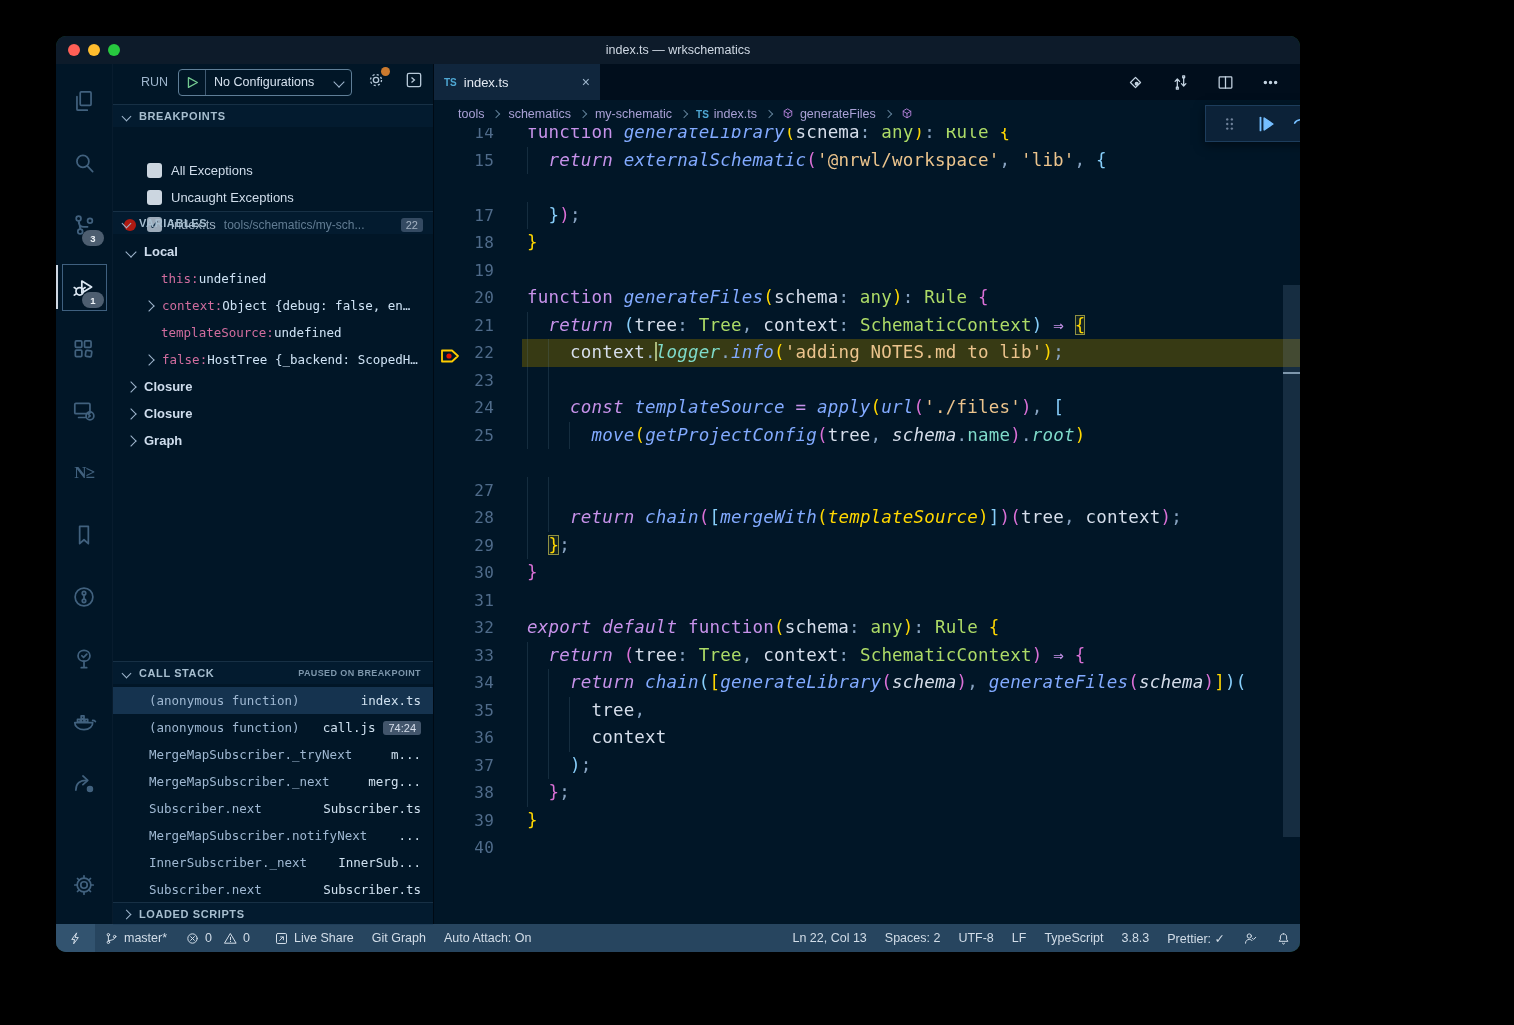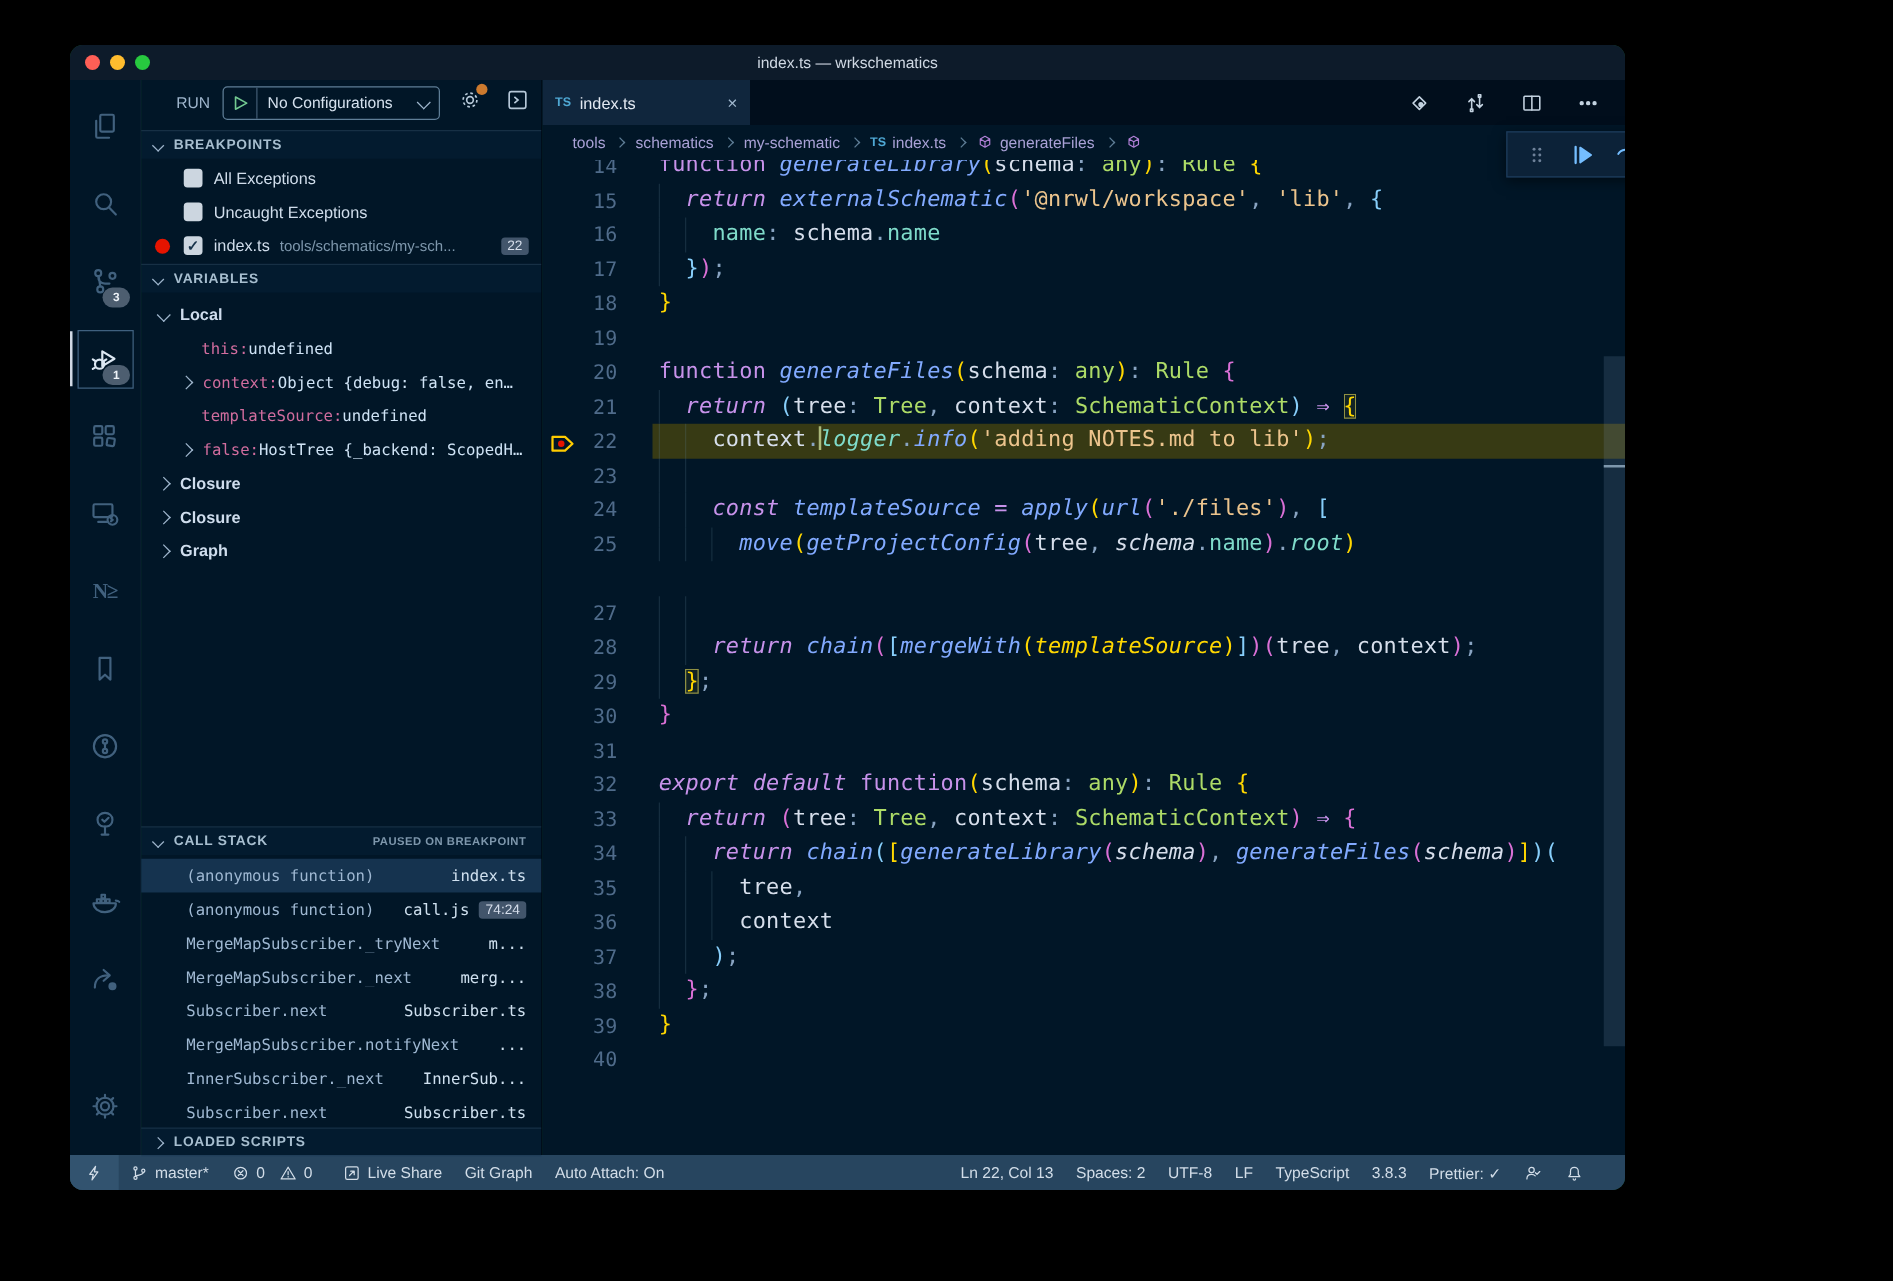--- a/index.html
+++ b/index.html
@@ -101,21 +101,21 @@
   .dbgbar{position:absolute;top:41px;left:771px;width:252px;height:35px;background:#0c2238;border:1px solid #1d3d5c;
     box-shadow:0 3px 10px rgba(0,0,0,.5);display:flex;align-items:center;justify-content:space-around;padding:0 6px;z-index:5;}
   .dbgbar .btn{width:28px;height:28px;display:flex;align-items:center;justify-content:center;cursor:pointer;}
   .dbgbar svg{width:22px;height:22px;}
   .c-grip{color:#6e8199}.c-blue{color:#75beff}.c-green{color:#89d185}.c-red{color:#f48771}
   
   .statusbar{height:28px;background:#27455f;display:flex;align-items:center;color:#d2dde8;font-size:12.5px;flex:0 0 auto;}
   .sb-cell{height:100%;display:flex;align-items:center;padding:0 12px;background:#32536f;cursor:pointer;}
   .sb-item{display:flex;align-items:center;gap:5px;padding:0 9px;height:100%;cursor:pointer;white-space:nowrap;}
   .sb-item svg{width:15px;height:15px;}
-  .sb-right{margin-left:auto;display:flex;align-items:center;height:100%;padding-right:24px;}
+  .sb-right{margin-left:auto;display:flex;align-items:center;height:100%;padding-right:0;}
 </style>
 </head>
 <body>
 
 <div class="window">
   <div class="titlebar">
     <div class="lights">
       <div class="light" style="background:#ff5f56"></div>
       <div class="light" style="background:#ffbd2e"></div>
       <div class="light" style="background:#27c93f"></div>
@@ -268,21 +268,21 @@
               <path d="M9 9l3.5 3L9 15"></path>
           </svg>
         </span>
       </div>
 
       <div class="pane" style="top:40px">
         <div class="pane-head">
           <span class="chev"></span>
           <span class="pane-title">BREAKPOINTS</span>
         </div>
-        <div id="bp-rows" style="padding-top: 2px;">
+        <div id="bp-rows" style="padding-top: 2px; margin-top: 28px;">
             <div class="bp-row" style="height: 27px;">
               <span class="checkbox"></span>
               <span>All Exceptions</span>
             </div>
             <div class="bp-row" style="height: 27px;">
               <span class="checkbox"></span>
               <span>Uncaught Exceptions</span>
             </div>
             <div class="bp-row" style="height: 27px;">
               <span class="bp-dot"></span>
@@ -476,21 +476,20 @@
               <svg viewBox="0 0 24 24" fill="none" stroke="currentColor" stroke-width="1.6" stroke-linecap="round" stroke-linejoin="round">
                 <path d="M12 3.5l6.5 3.8v7.4L12 18.5l-6.5-3.8V7.3z M12 11.1l6.5-3.8 M12 11.1L5.5 7.3 M12 11.1v7.4"></path>
               </svg>
             </span>
             <span><function></function></span>
           </span>
         </div>
       <div class="code" id="code">
           <div class="cl" style="top: -9px;"><div class="gut">14</div><div class="codeln"><span></span><span class="tk-kw">function </span><span class="tk-fn">generateLibrary</span><span class="tk-bg">(</span><span class="tk-va">schema</span><span class="tk-pu">: </span><span class="tk-ty">any</span><span class="tk-bg">)</span><span class="tk-pu">: </span><span class="tk-ty">Rule </span><span class="tk-bg">{</span></div></div>
           <div class="cl" style="top: 18.5px;"><div class="gut">15</div><div class="codeln"><span class="guide" style="left: 0px;"></span><span>  </span><span class="tk-ki">return </span><span class="tk-fn">externalSchematic</span><span class="tk-bo">(</span><span class="tk-st">'@nrwl/workspace'</span><span class="tk-pu">, </span><span class="tk-st">'lib'</span><span class="tk-pu">, </span><span class="tk-bb">{</span></div></div>
-          <div class="cl" style="top: 46px;"><div class="gut">16</div><div class="codeln"><span class="guide" style="left: 0px;"></span><span class="guide" style="left: 21.1px;"></span><span>    </span><span class="tk-pr">name</span><span class="tk-pu">: </span><span class="tk-va">schema</span><span class="tk-pu">.</span><span class="tk-pr">name</span></div></div>
           <div class="cl" style="top: 73.5px;"><div class="gut">17</div><div class="codeln"><span class="guide" style="left: 0px;"></span><span>  </span><span class="tk-bb">}</span><span class="tk-bo">)</span><span class="tk-pu">;</span></div></div>
           <div class="cl" style="top: 101px;"><div class="gut">18</div><div class="codeln"><span></span><span class="tk-bg">}</span></div></div>
           <div class="cl" style="top: 128.5px;"><div class="gut">19</div><div class="codeln"><span></span></div></div>
           <div class="cl" style="top: 156px;"><div class="gut">20</div><div class="codeln"><span></span><span class="tk-kw">function </span><span class="tk-fn">generateFiles</span><span class="tk-bg">(</span><span class="tk-va">schema</span><span class="tk-pu">: </span><span class="tk-ty">any</span><span class="tk-bg">)</span><span class="tk-pu">: </span><span class="tk-ty">Rule </span><span class="tk-bo">{</span></div></div>
           <div class="cl" style="top: 183.5px;"><div class="gut">21</div><div class="codeln"><span class="guide" style="left: 0px;"></span><span>  </span><span class="tk-ki">return </span><span class="tk-bb">(</span><span class="tk-va">tree</span><span class="tk-pu">: </span><span class="tk-ty">Tree</span><span class="tk-pu">, </span><span class="tk-va">context</span><span class="tk-pu">: </span><span class="tk-ty">SchematicContext</span><span class="tk-bb">)</span><span class="tk-op"> ⇒ </span><span class="tk-bm">{</span></div></div>
           <div class="cl" style="top: 211px;"><div class="cl-bg"></div><div class="gut">22</div><div class="gut-bp"><svg viewBox="0 0 22 16" fill="none">
                 <path d="M2 2.5h10l6 5.5-6 5.5H2z" stroke="#ffcc00" stroke-width="1.8" stroke-linejoin="round"></path>
                 <circle cx="9" cy="8" r="2.6" fill="#e51400"></circle>
               </svg></div><div class="codeln"><span class="guide" style="left: 0px;"></span><span class="guide" style="left: 21.1px;"></span><span>    </span><span class="tk-va">context</span><span class="tk-pu">.</span><span class="tk-cu"></span><span class="tk-pi">logger</span><span class="tk-pu">.</span><span class="tk-fn">info</span><span class="tk-bg">(</span><span class="tk-st">'adding NOTES.md to lib'</span><span class="tk-bg">)</span><span class="tk-pu">;</span></div></div>
           <div class="cl" style="top: 238.5px;"><div class="gut">23</div><div class="codeln"><span class="guide" style="left: 0px;"></span><span class="guide" style="left: 21.1px;"></span><span>    </span></div></div>

